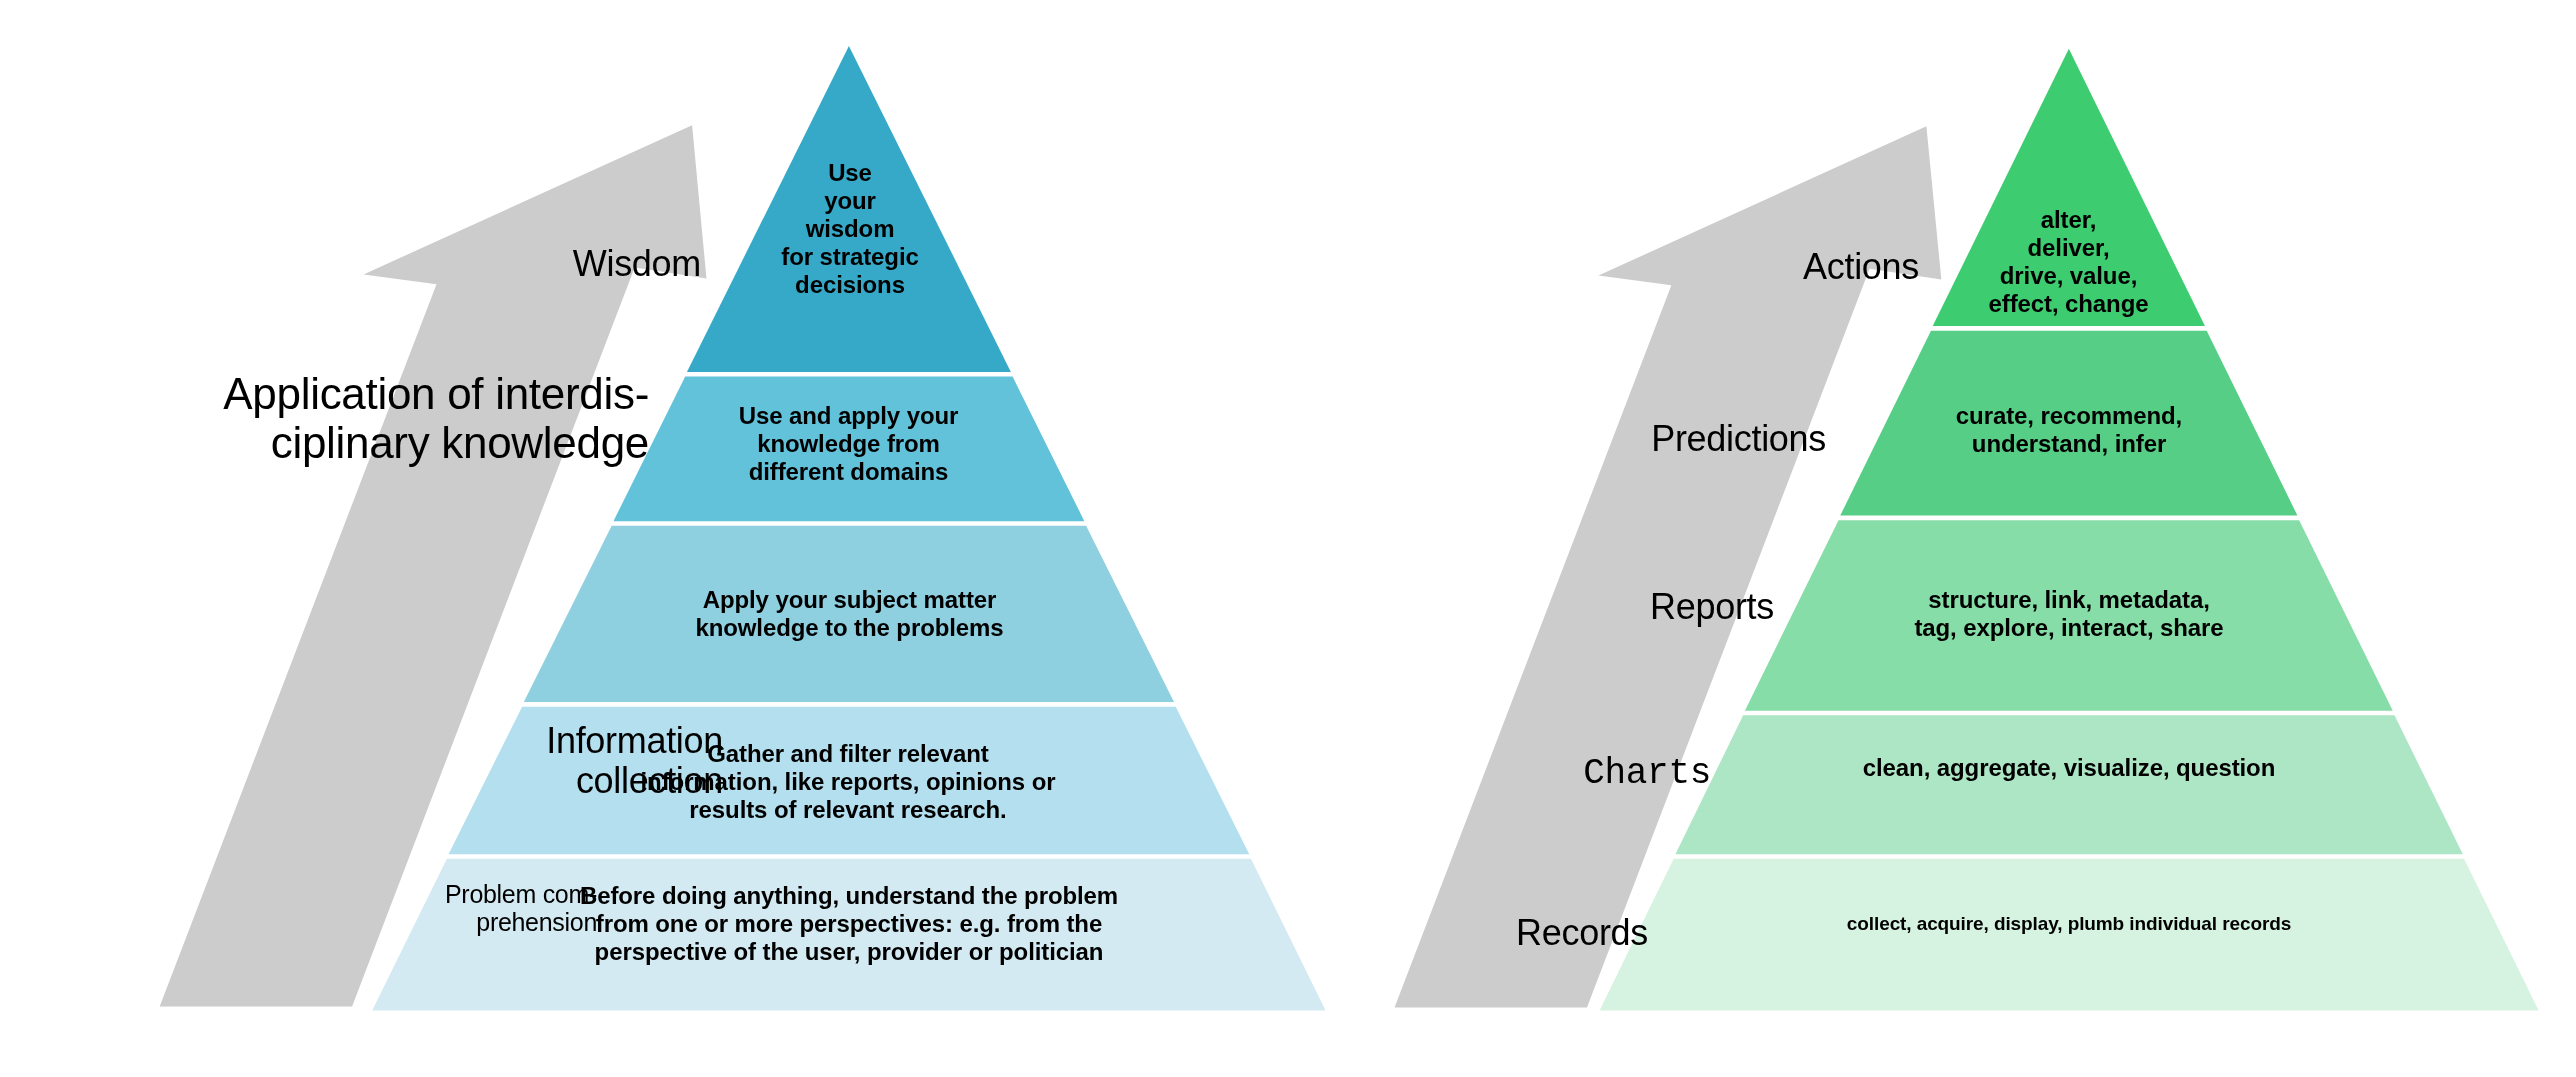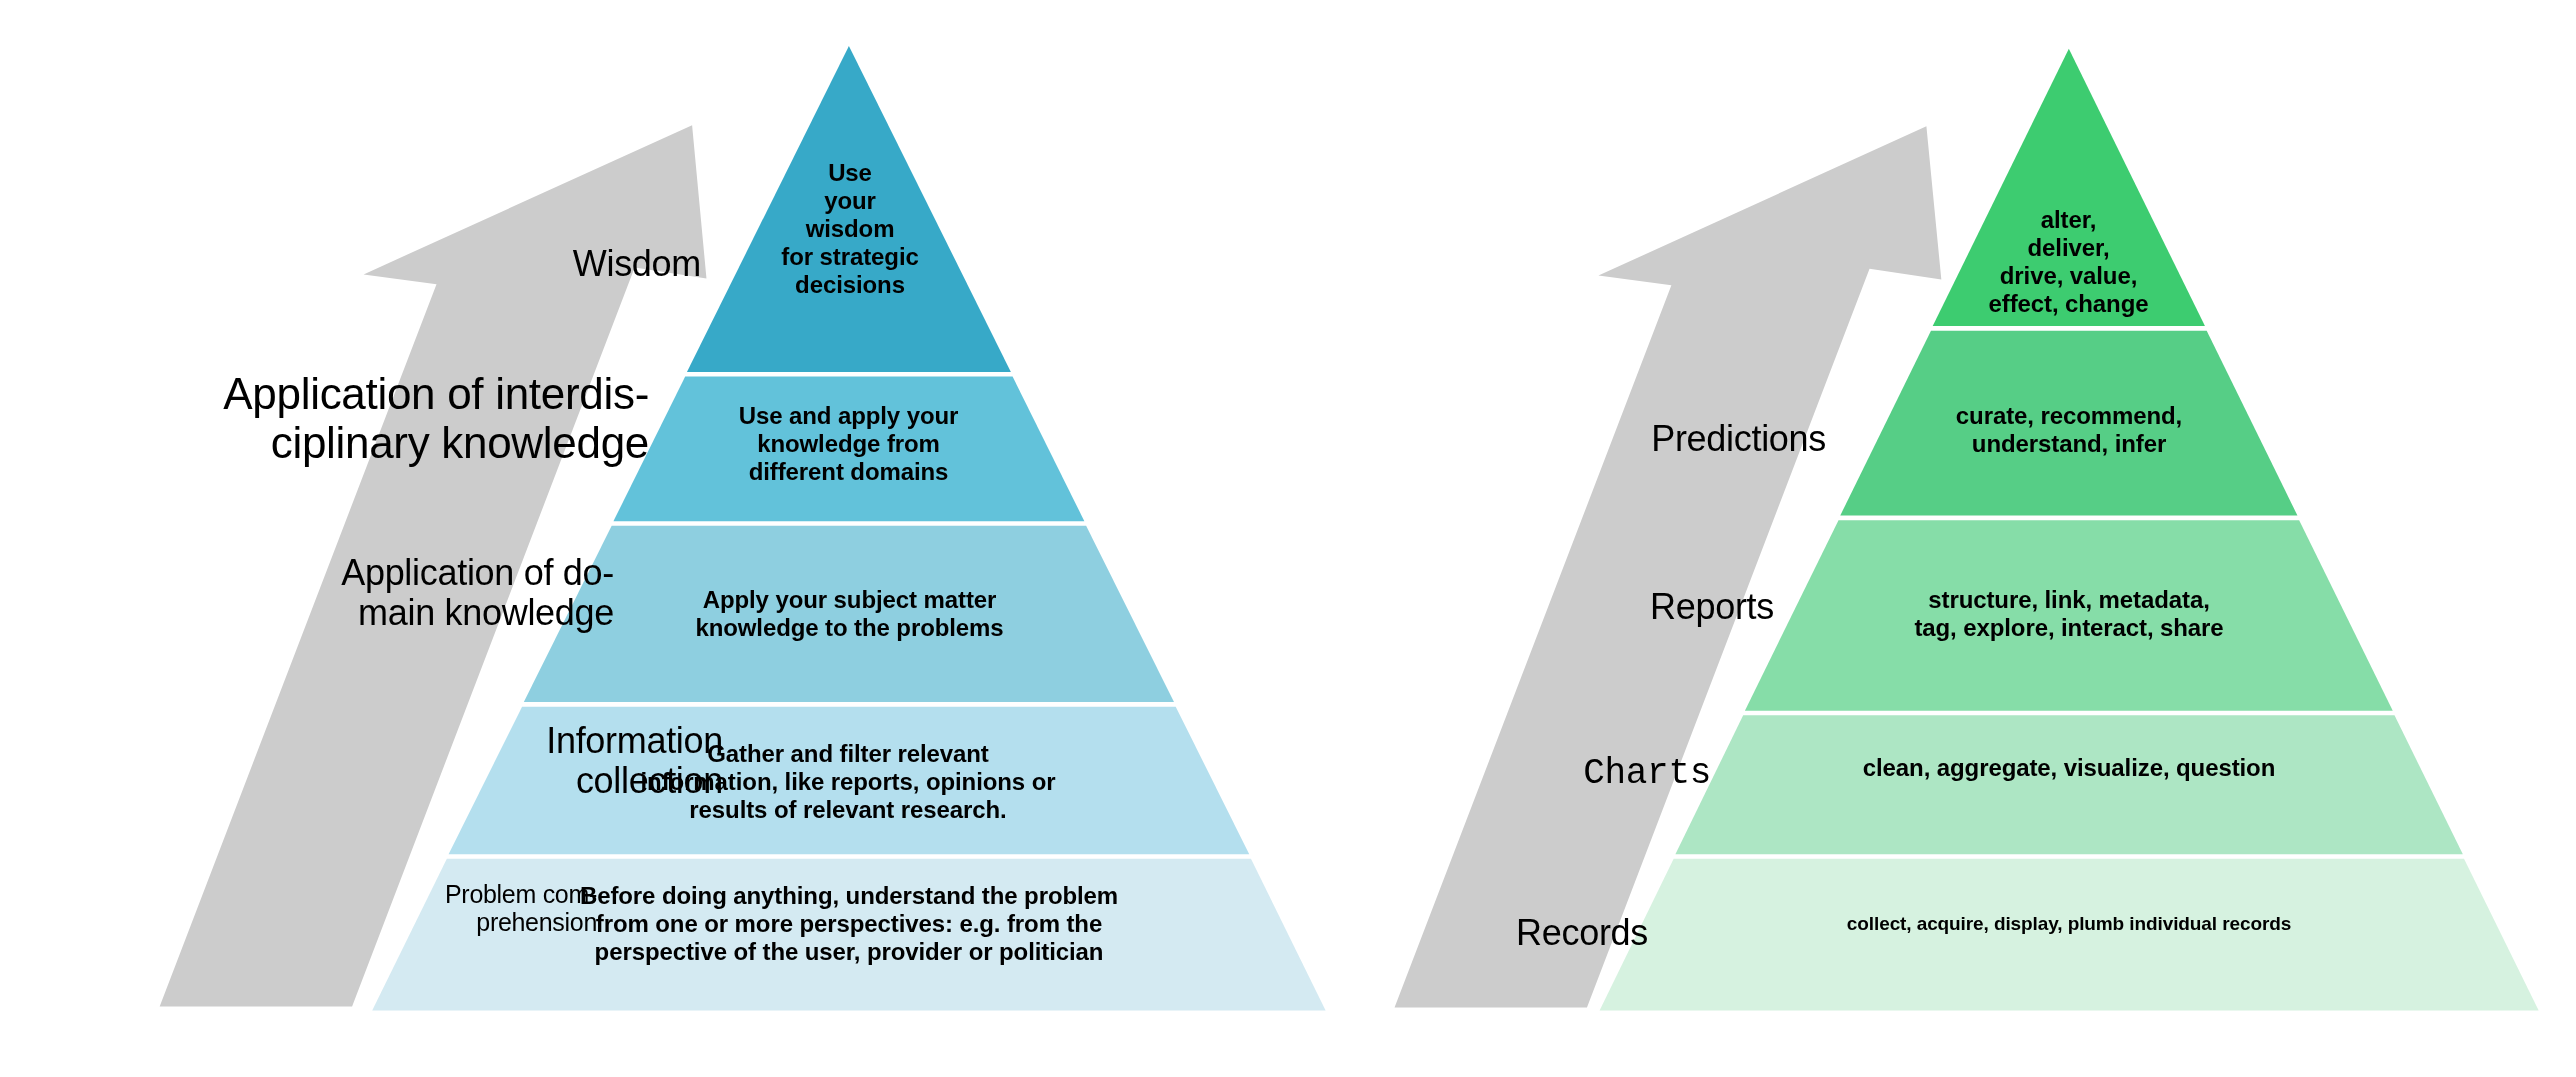--- a/index.html
+++ b/index.html
@@ -68,22 +68,20 @@
     <polygon fill="#ade6c4" points="3035,1246 4169,1246 4288,1488 2917,1488"></polygon>
 
     <polygon fill="#d6f2e0" points="2914,1496 4290,1496 4420,1760 2785,1760"></polygon>
   </svg>
 
   <div class="side-label" style="left:345px; top:244px; width:356px; font-size:36px;">Wisdom</div>
 
   <div class="side-label" style="left:34px; top:369px; width:615px; font-size:44px;">Application of interdis-
 ciplinary knowledge</div>
 
-  <div class="side-label" style="left:34px; top:553px; width:580px; font-size:36px;">Application of do-
-main knowledge</div>
 
   <div class="side-label" style="left:34px; top:721px; width:689px; font-size:36px;">Information
 collection</div>
 
   <div class="side-label" style="left:0px; top:880px; width:597px; font-size:25px;">Problem com-
 prehension</div>
 
   <div class="tier-text" style="left:764px; top:159px; width:172px; font-size:24px;">Use
 your
 wisdom
@@ -98,20 +96,21 @@
 knowledge to the problems</div>
 
   <div class="tier-text" style="left:509px; top:740px; width:678px; font-size:24px;">Gather and filter relevant
 information, like reports, opinions or
 results of relevant research.</div>
 
   <div class="tier-text" style="left:427px; top:882px; width:844px; font-size:24px;">Before doing anything, understand the problem
 from one or more perspectives: e.g. from the
 perspective of the user, provider or politician</div>
 
+  <div class="side-label rightcol" style="left:1528px; top:247px; width:391px; font-size:36px;">Actions</div>
 
   <div class="side-label rightcol" style="left:1424px; top:419px; width:402px; font-size:36px;">Predictions</div>
 
   <div class="side-label rightcol" style="left:1378px; top:587px; width:396px; font-size:36px;">Reports</div>
 
   <div class="side-label rightcol" style="left:1315px; top:754px; width:396px; font-size:36px;font-family:Liberation Mono, monospace;">Charts</div>
 
   <div class="side-label rightcol" style="left:1252px; top:913px; width:396px; font-size:36px;">Records</div>
 
   <div class="tier-text" style="left:1948px; top:206px; width:241px; font-size:24px;">alter,

